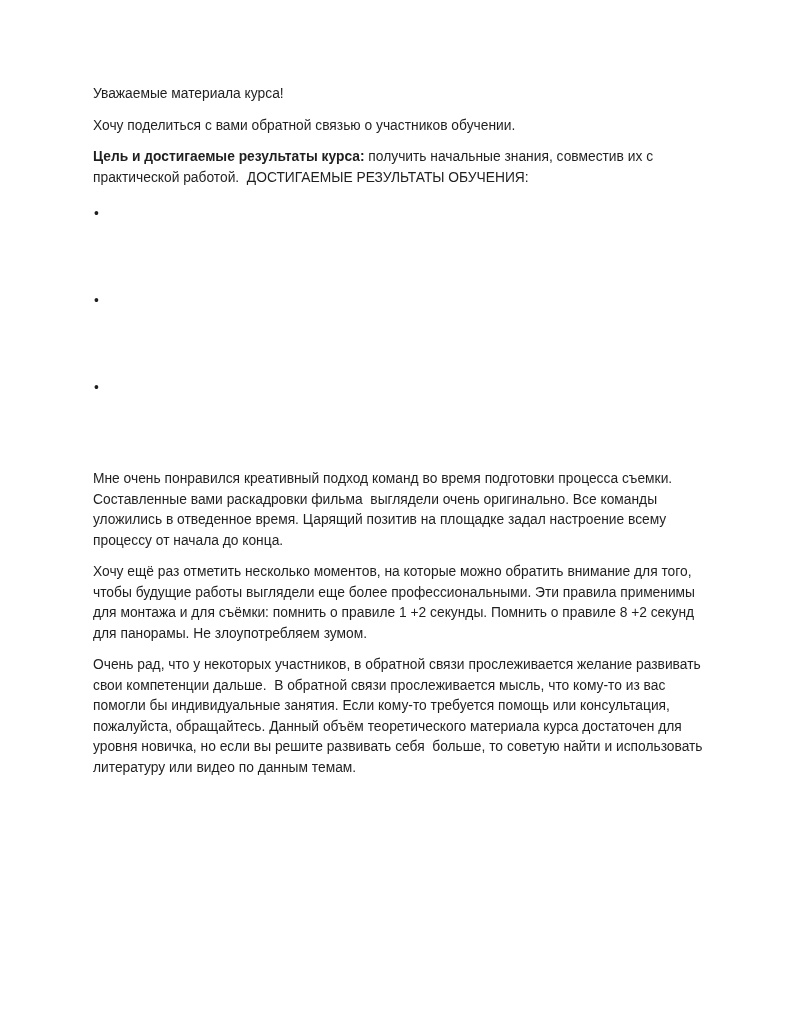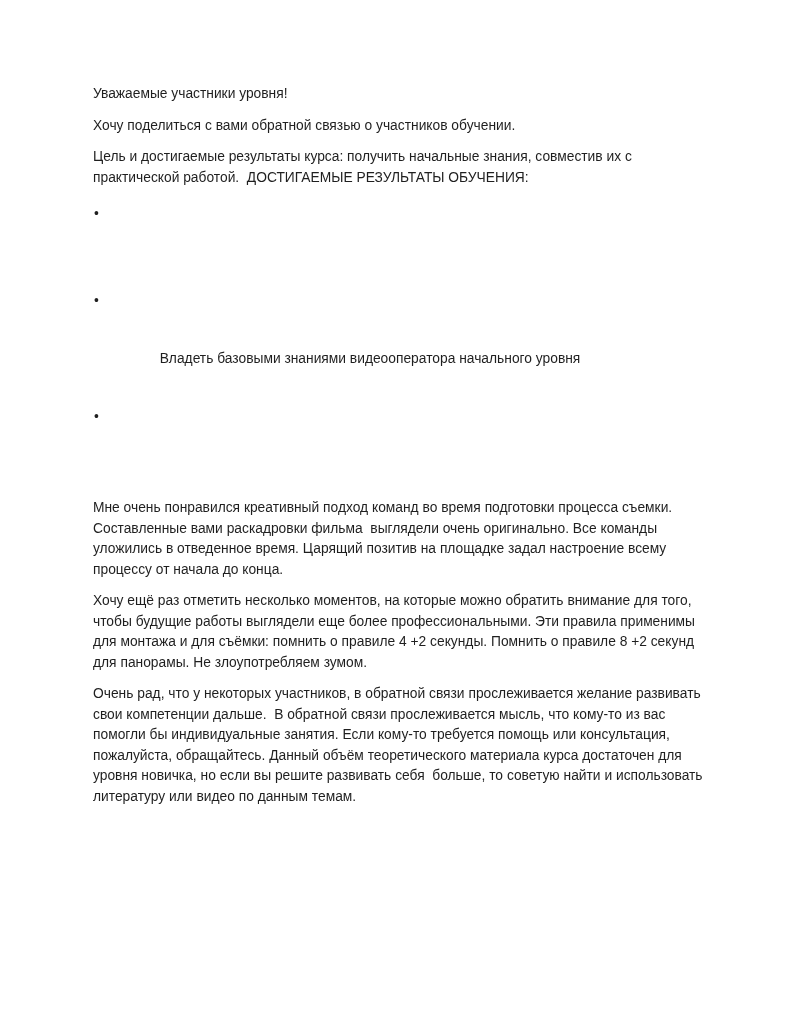--- a/index.html
+++ b/index.html
@@ -23,21 +23,21 @@
     width: 610px;
   }
   .content p {
     margin: 0 0 11px 0;
     font-size: 13.8px;
     line-height: 20.5px;
     white-space: pre-wrap;
     color: #1f1f1f;
   }
   .bold {
-    font-weight: 400;
+    font-weight: 700;
   }
   ul.bullets {
     list-style: none;
     margin: 2px 0 9px 0;
     padding: 0;
   }
   ul.bullets li {
     position: relative;
     padding-left: 36px;
     font-size: 13.8px;
@@ -51,41 +51,40 @@
     font-size: 13.8px;
     line-height: 29px;
   }
 </style>
 </head>
 <body>
 
 <div class="page">
   <div class="content">
 
-    <p>Уважаемые участники уровня!</p>
+    <p>Уважаемые материала курса!</p>
 
     <p>Хочу поделиться с вами обратной связью о участников обучении.</p>
 
     <p><span class="bold">Цель и достигаемые результаты курса:</span><span> получить начальные знания, совместив их с практической работой.  ДОСТИГАЕМЫЕ РЕЗУЛЬТАТЫ ОБУЧЕНИЯ:</span></p>
 
     <ul class="bullets">
       <li>
         <span class="bullet">•</span>
       </li>
       <li>
         <span class="bullet">•</span>
-        <span>Владеть базовыми знаниями видеооператора начального уровня</span>
       </li>
       <li>
         <span class="bullet">•</span>
       </li>
     </ul>
 
 
     <p>Мне очень понравился креативный подход команд во время подготовки процесса съемки. Составленные вами раскадровки фильма  выглядели очень оригинально. Все команды уложились в отведенное время. Царящий позитив на площадке задал настроение всему процессу от начала до конца.</p>
 
 
-    <p>Хочу ещё раз отметить несколько моментов, на которые можно обратить внимание для того, чтобы будущие работы выглядели еще более профессиональными. Эти правила применимы для монтажа и для съёмки: помнить о правиле 4 +2 секунды. Помнить о правиле 8 +2 секунд для панорамы. Не злоупотребляем зумом.</p>
+    <p>Хочу ещё раз отметить несколько моментов, на которые можно обратить внимание для того, чтобы будущие работы выглядели еще более профессиональными. Эти правила применимы для монтажа и для съёмки: помнить о правиле 1 +2 секунды. Помнить о правиле 8 +2 секунд для панорамы. Не злоупотребляем зумом.</p>
 
     <p>Очень рад, что у некоторых участников, в обратной связи прослеживается желание развивать свои компетенции дальше.  В обратной связи прослеживается мысль, что кому-то из вас помогли бы индивидуальные занятия. Если кому-то требуется помощь или консультация, пожалуйста, обращайтесь. Данный объём теоретического материала курса достаточен для уровня новичка, но если вы решите развивать себя  больше, то советую найти и использовать литературу или видео по данным темам.</p>
 
   </div>
 </div>
 
 </body></html>

